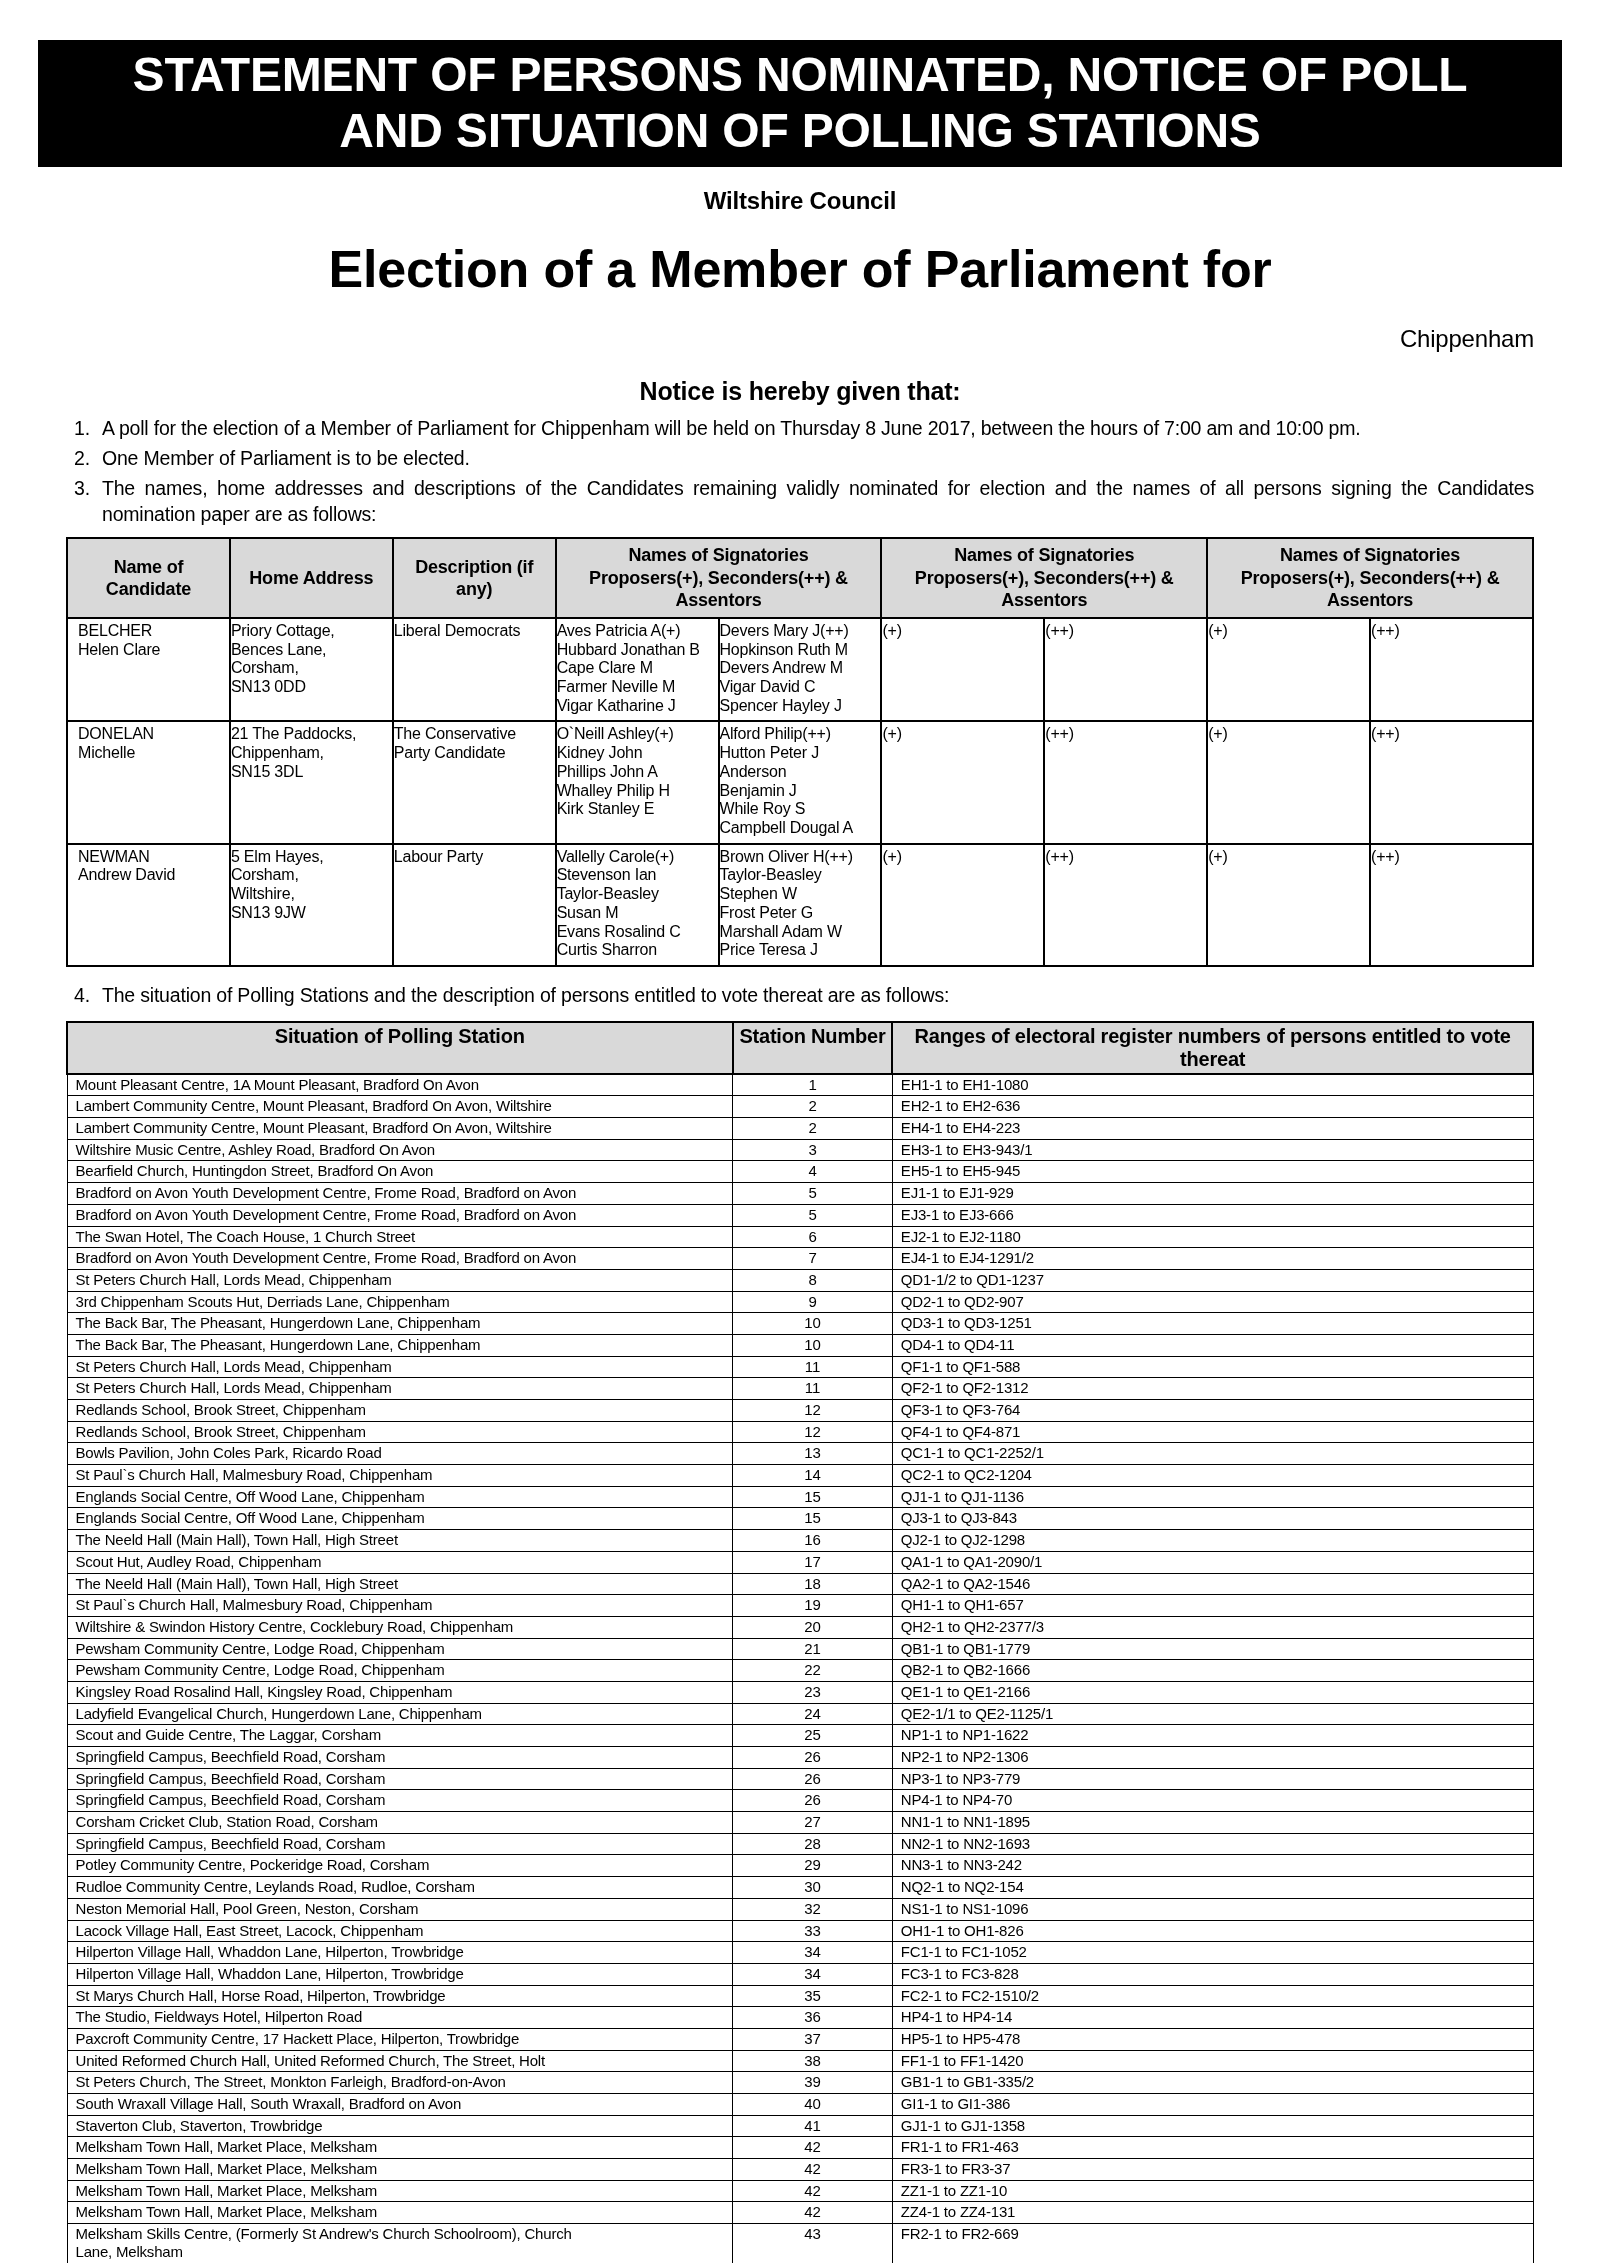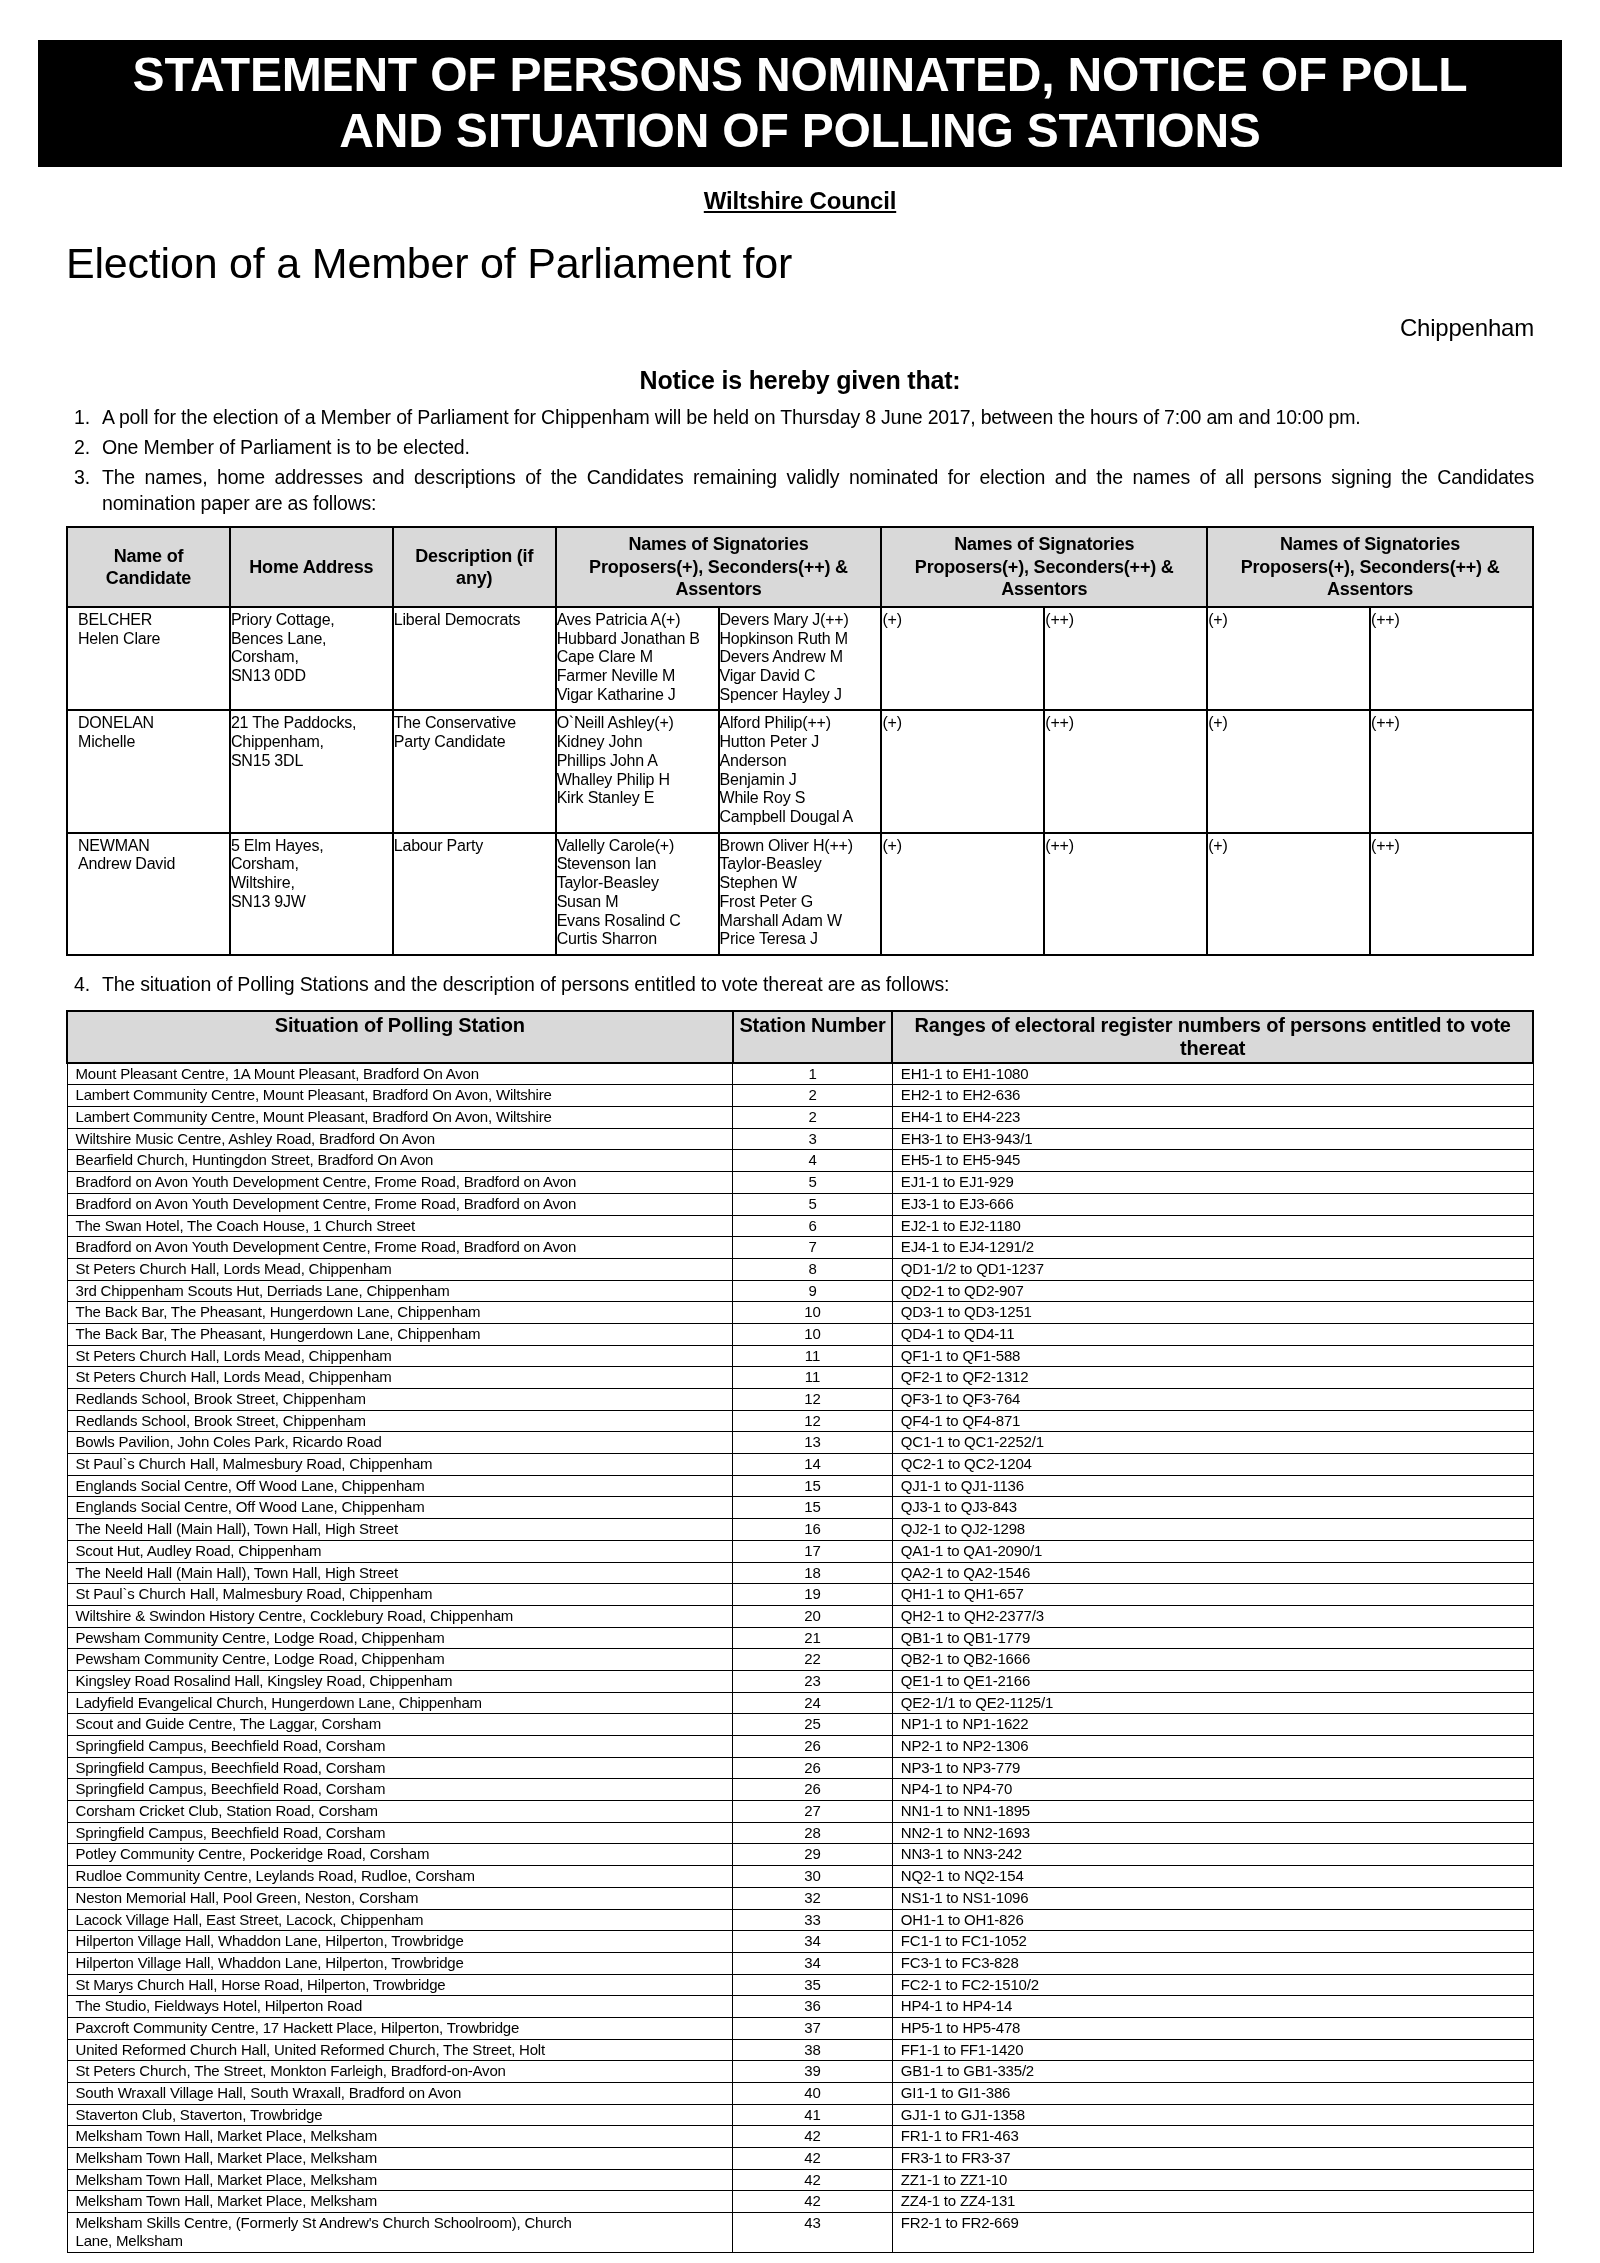--- a/index.html
+++ b/index.html
@@ -12,22 +12,22 @@
   .page { width:1600px; min-height:2263px; position:relative; overflow:hidden; }
   .content { padding:0 66px; }
 
   .banner {
     margin:40px 38px 0 38px;
     background:#000; color:#fff;
     text-align:center; font-weight:bold;
     font-size:48px; line-height:1.16;
     padding:7px 10px 9px 10px;
   }
-  .council { text-align:center; font-weight:bold; font-size:24px; margin-top:20px;text-decoration:underline; }
-  .election-title { text-align:left; font-weight:normal; font-size:43px; margin-top:24px; }
+  .council { text-align:center; font-weight:bold; font-size:24px; margin-top:20px; }
+  .election-title { text-align:center; font-weight:bold; font-size:52px; margin-top:24px; }
   .constituency { text-align:right; font-size:24px; margin-top:26px; }
   .notice-heading { text-align:center; font-weight:bold; font-size:25px; margin-top:24px; }
 
   .notice-list { margin-top:10px; font-size:19.5px; line-height:1.32; }
   .notice-item { display:flex; margin-top:4px; }
   .notice-item .num { width:36px; flex:0 0 36px; padding-left:8px; }
   .notice-item .txt { flex:1; text-align:justify; }
 
   table { border-collapse:collapse; width:100%; table-layout:fixed; }
   th, td { border:2px solid #000; vertical-align:top; }

